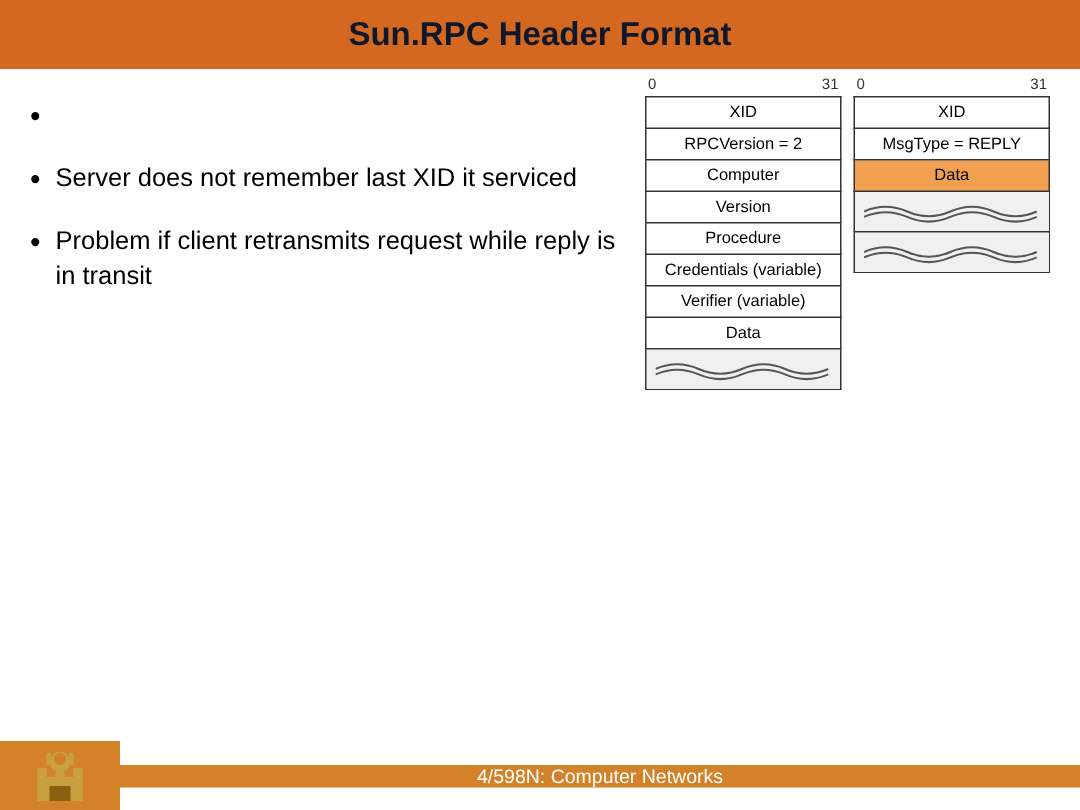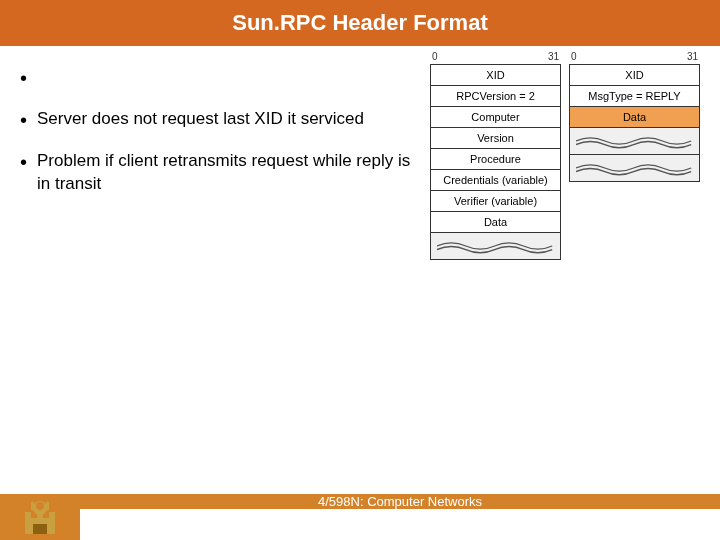--- a/index.html
+++ b/index.html
@@ -14,21 +14,21 @@
 
     .slide {
       width: 720px;
       height: 540px;
       display: flex;
       flex-direction: column;
     }
 
     .title-bar {
       background: #d46820;
-      color: #ffffff;
+      color: #0f172a;
       text-align: center;
       font-size: 22px;
       font-weight: bold;
       padding: 10px 20px;
     }
 
     .content-area {
       flex: 1;
       display: flex;
       flex-direction: row;
@@ -116,21 +116,21 @@
     }
 
     .wavy-svg {
       display: block;
       width: 100%;
     }
 
     .slide-bottom {
       display: flex;
       flex-direction: row;
-      align-items: flex-start;
+      align-items: center;
     }
 
     .icon-box {
       background: #d4822a;
       width: 80px;
       display: flex;
       align-items: center;
       justify-content: center;
       padding: 4px;
     }
@@ -156,21 +156,21 @@
   </div>
 
   <div class="content-area">
 
     <div class="bullet-points">
       <div class="bullet-item">
         <span class="bullet-dot">•</span>
       </div>
       <div class="bullet-item">
         <span class="bullet-dot">•</span>
-        <span>Server does not request last XID it serviced</span>
+        <span>Server does not remember last XID it serviced</span>
       </div>
       <div class="bullet-item">
         <span class="bullet-dot">•</span>
         <span>Problem if client retransmits request while reply is in transit</span>
       </div>
     </div>
 
     <div class="diagrams-area">
 
       <div class="diagram-wrapper">

